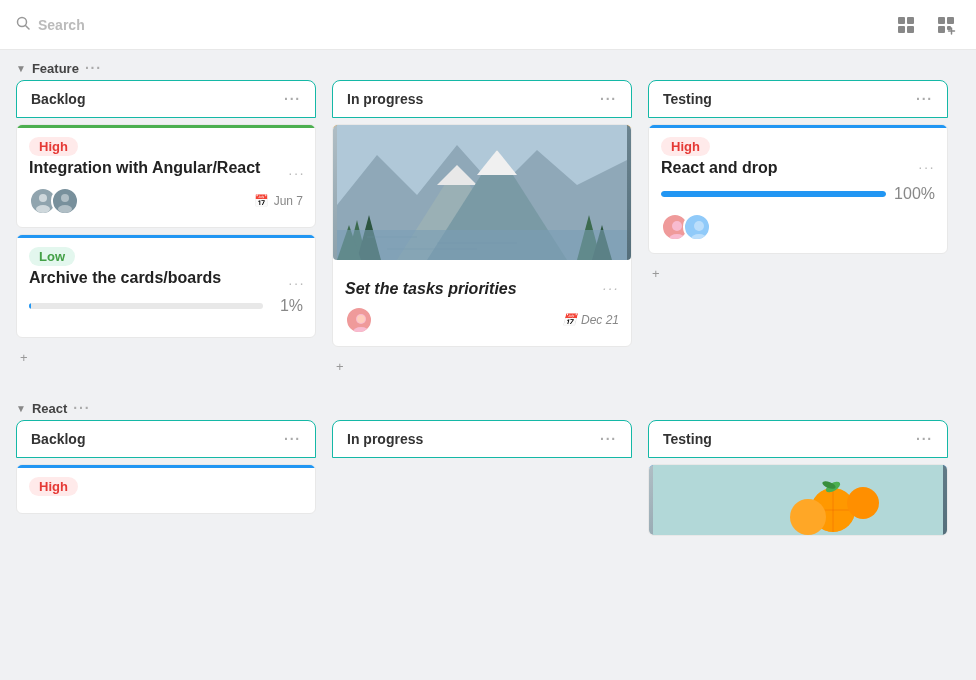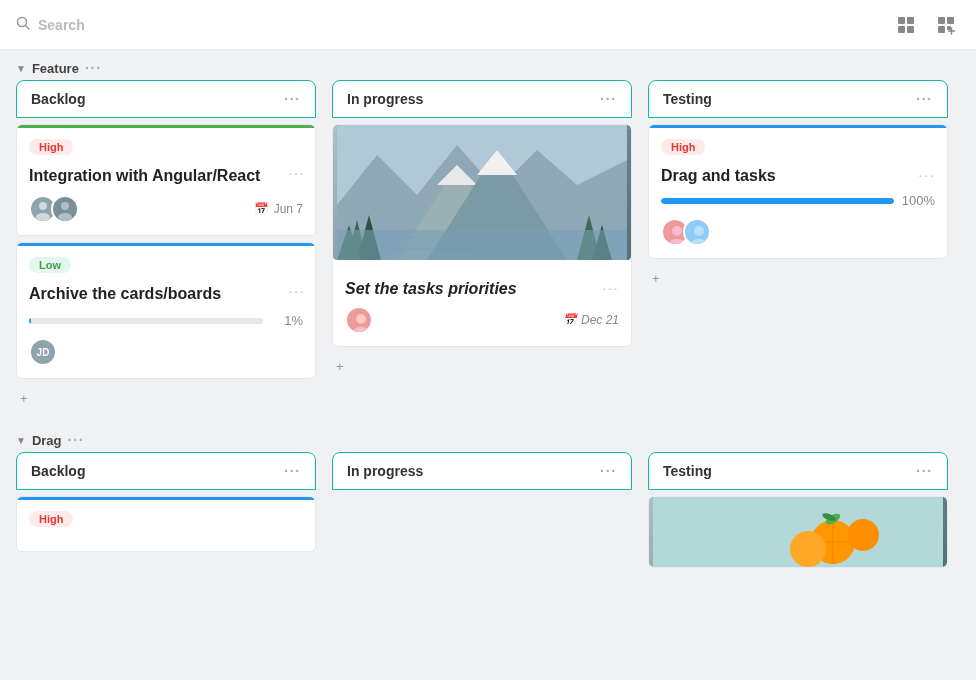--- a/index.html
+++ b/index.html
@@ -127,23 +127,23 @@
       height: 3px;
     }
     .card-top-border.green { background: #4caf50; }
     .card-top-border.blue { background: #2196f3; }
     .card-top-border.orange { background: #ff9800; }
 
     .priority-badge {
       display: inline-block;
       padding: 2px 10px;
       border-radius: 12px;
-      font-size: 11px;
+      font-size: 13px;
       font-weight: 600;
-      margin-bottom: 12px;
+      margin-bottom: 3px;
     }
     .priority-badge.high {
       background: #ffeaea;
       color: #e53935;
     }
     .priority-badge.low {
       background: #e3f7ee;
       color: #43a047;
     }
 
@@ -209,21 +209,21 @@
       border-radius: 4px;
       height: 6px;
       overflow: hidden;
     }
     .progress-bar-fill {
       height: 100%;
       border-radius: 4px;
       background: #2196f3;
     }
     .progress-text {
-      font-size: 13px;
+      font-size: 16px;
       color: #888;
       min-width: 32px;
       text-align: right;
     }
 
     
     .card-image {
       width: 100%;
       height: 135px;
       background: linear-gradient(135deg, #b0bec5 0%, #78909c 50%, #546e7a 100%);
@@ -354,23 +354,20 @@
         <div class="card-top-border blue"></div>
         <span class="priority-badge low">Low</span>
         <span class="card-more-btn">···</span>
         <div class="card-title">Archive the cards/boards</div>
         <div class="progress-row">
           <div class="progress-bar-wrap">
             <div class="progress-bar-fill" style="width:1%; background:#2196f3;"></div>
           </div>
           <span class="progress-text">1%</span>
         </div>
-        <div class="card-footer">
-          <div class="avatar initials" style="background:#90a4ae; width:28px; height:28px; border-radius:50%; display:flex; align-items:center; justify-content:center; font-size:10px; font-weight:700; color:#fff; border:2px solid #fff;">JD</div>
-        </div>
       </div>
 
       <div class="add-card-btn">
         <span>+</span>
       </div>
     </div>
 
     <div class="column">
       <div class="column-header">
         <span>In progress</span>
@@ -437,21 +434,21 @@
     <div class="column">
       <div class="column-header">
         <span>Testing</span>
         <span class="more-btn">···</span>
       </div>
 
       <div class="card">
         <div class="card-top-border blue"></div>
         <span class="priority-badge high">High</span>
         <div style="display:flex; justify-content:space-between; align-items:center;">
-          <div class="card-title" style="margin-bottom:8px;">Drag and tasks</div>
+          <div class="card-title" style="margin-bottom:8px;">React and drop</div>
           <span style="color:#bbb; font-size:14px; letter-spacing:1px; cursor:pointer; align-self:flex-start;">···</span>
         </div>
         <div class="progress-row">
           <div class="progress-bar-wrap">
             <div class="progress-bar-fill" style="width:100%;"></div>
           </div>
           <span class="progress-text">100%</span>
         </div>
         <div class="card-footer">
           <div class="small-avatar-group">
@@ -473,21 +470,21 @@
 
       <div class="add-card-btn">
         <span>+</span>
       </div>
     </div>
 
   </div>
 
   <div class="group-row">
     <span class="chevron">▼</span>
-    <span>Drag</span>
+    <span>React</span>
     <span class="more-btn">···</span>
   </div>
 
   <div class="columns-area">
 
     <div class="column">
       <div class="column-header">
         <span>Backlog</span>
         <span class="more-btn">···</span>
       </div>

